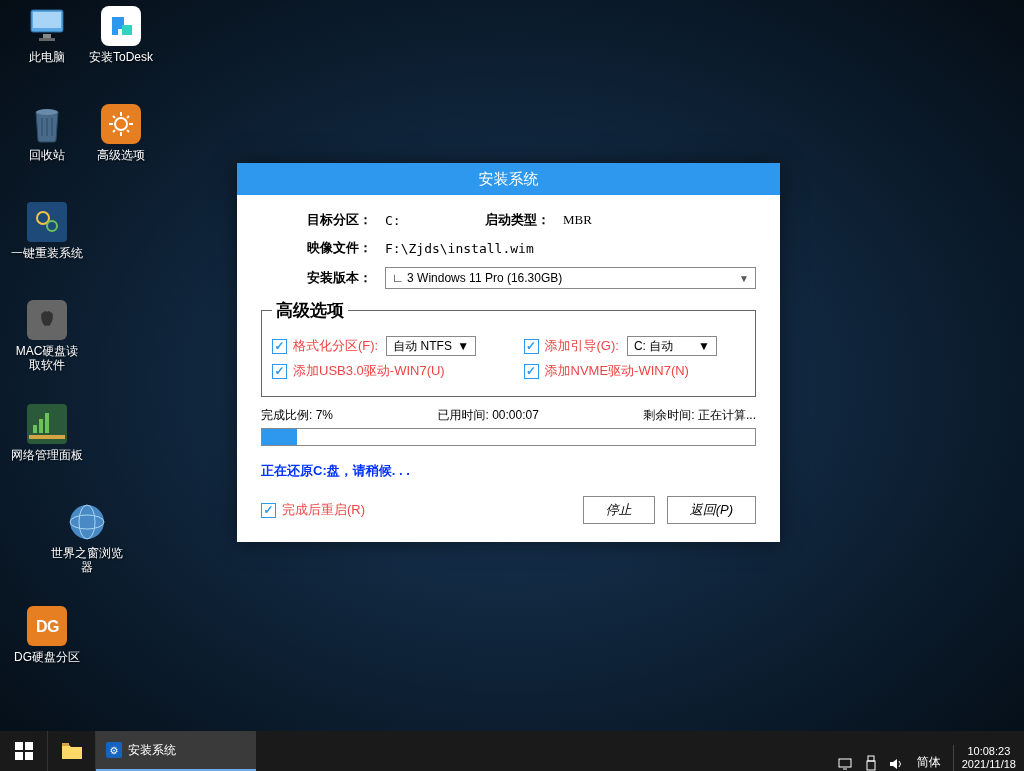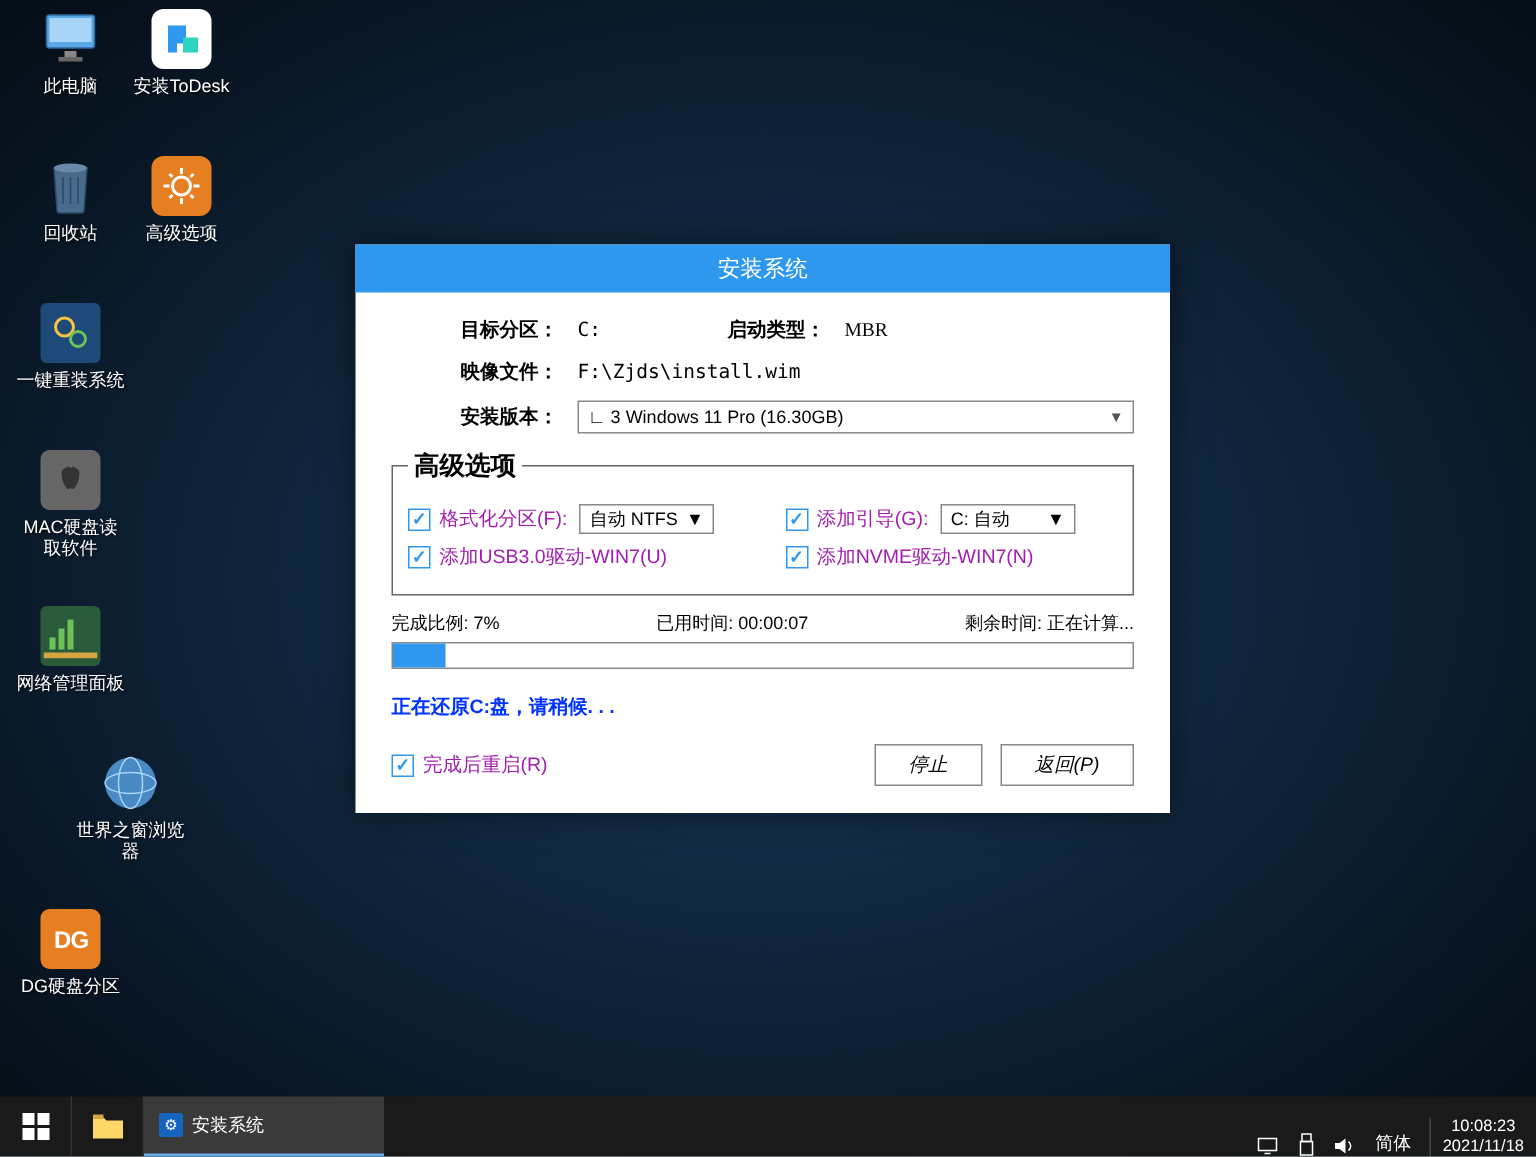--- a/index.html
+++ b/index.html
@@ -20,21 +20,21 @@
 .label-col { font-weight: bold; min-width: 78px; }
 .val-col { }
 
 .dropdown { border: 1px solid #888; height: 22px; padding: 0 6px; display: flex; align-items: center; justify-content: space-between; font-family: "SimSun", monospace; font-size: 12px; background: #fff; }
 .dropdown .tri { font-size: 10px; color: #555; }
 
 fieldset { border: 1px solid #666; padding: 8px 10px 10px 10px; margin-top: 4px; }
 fieldset legend { font-weight: bold; padding: 0 4px; font-size: 17px; }
 .opt-row { display: flex; align-items: center; margin: 6px 0; }
 .cb { width: 15px; height: 15px; border: 1px solid #2d98ed; display: inline-flex; align-items: center; justify-content: center; margin-right: 6px; color: #2d98ed; font-size: 12px; font-weight: bold; flex-shrink: 0; }
-.cbl { color: #a21caf; font-size: 13px; }
+.cbl { color: #ef4444; font-size: 13px; }
 .small-drop { border: 1px solid #888; height: 20px; padding: 0 6px; display: flex; align-items: center; justify-content: space-between; font-family: "SimSun", monospace; font-size: 12px; margin-left: 8px; min-width: 90px; }
 
 .progress-section { margin-top: 10px; }
 .progress-labels { display: flex; justify-content: space-between; font-size: 12px; margin-bottom: 4px; font-family: "SimSun", sans-serif; }
 .progress-bar { height: 18px; border: 1px solid #888; background: #fff; position: relative; }
 .progress-fill { height: 100%; background: #2d98ed; }
 
 .status-text { color: #0033ff; font-weight: bold; font-size: 13px; margin-top: 16px; font-family: "SimSun", sans-serif; }
 
 .bottom-row { display: flex; align-items: center; margin-top: 16px; }

